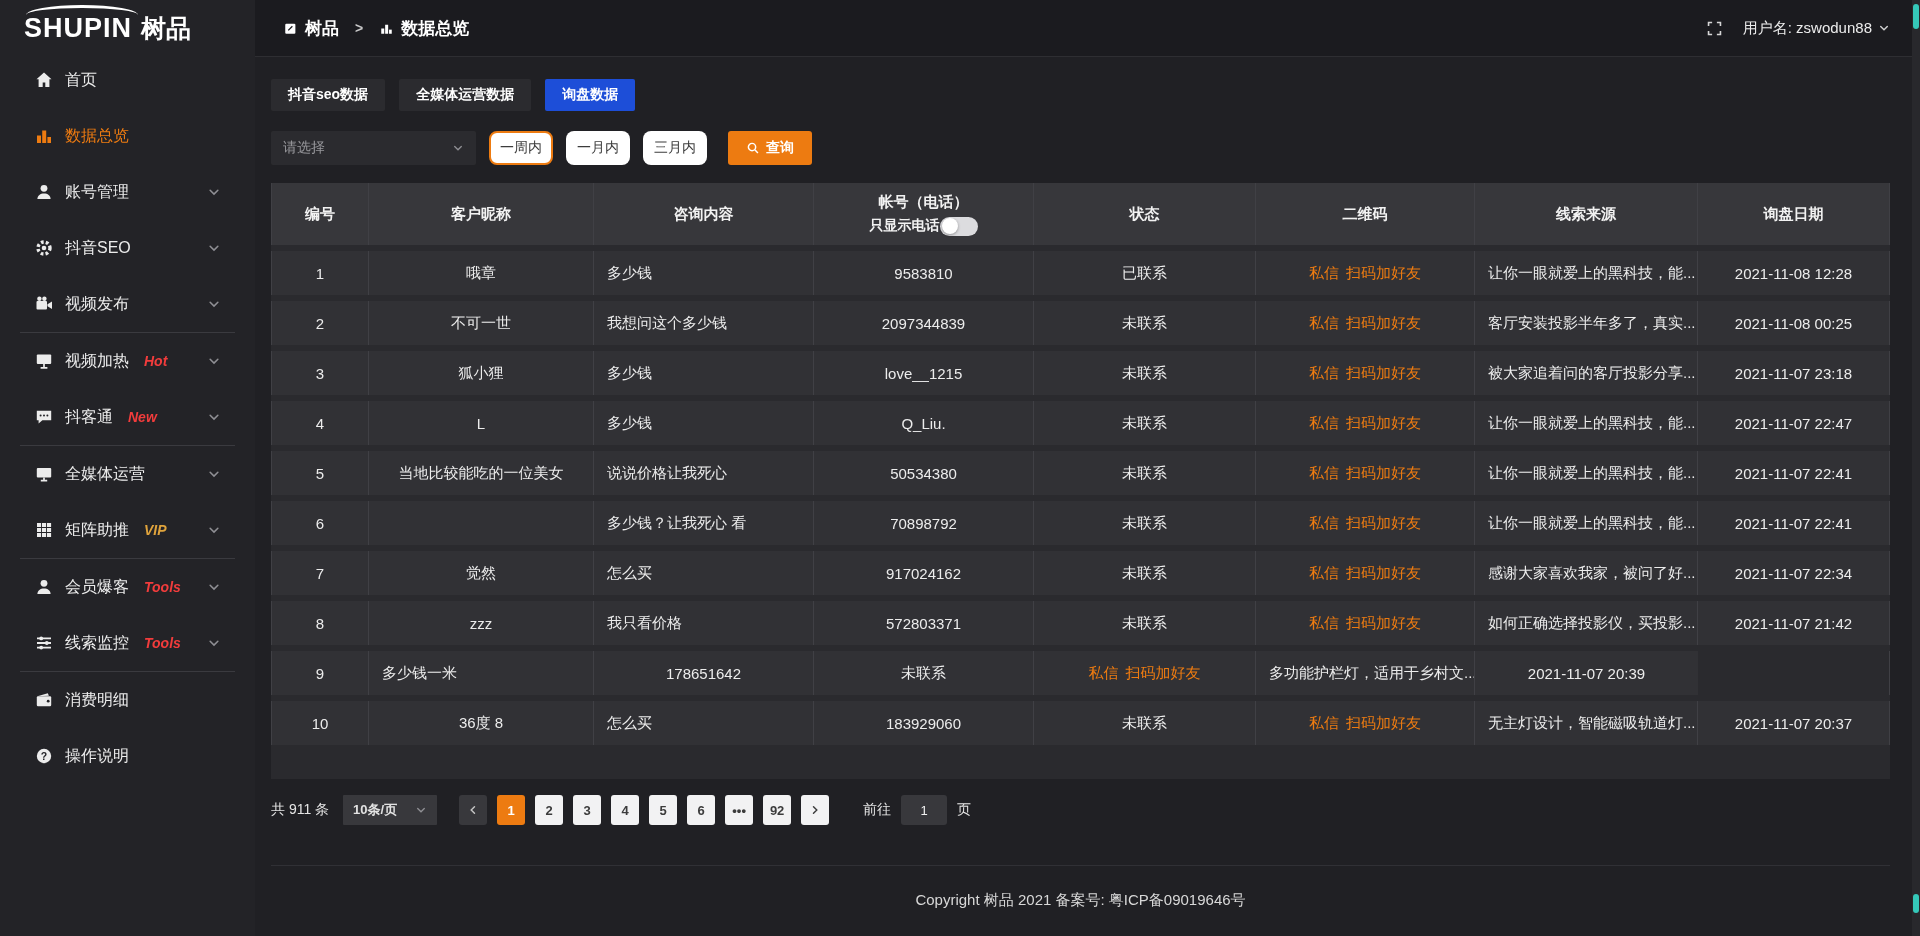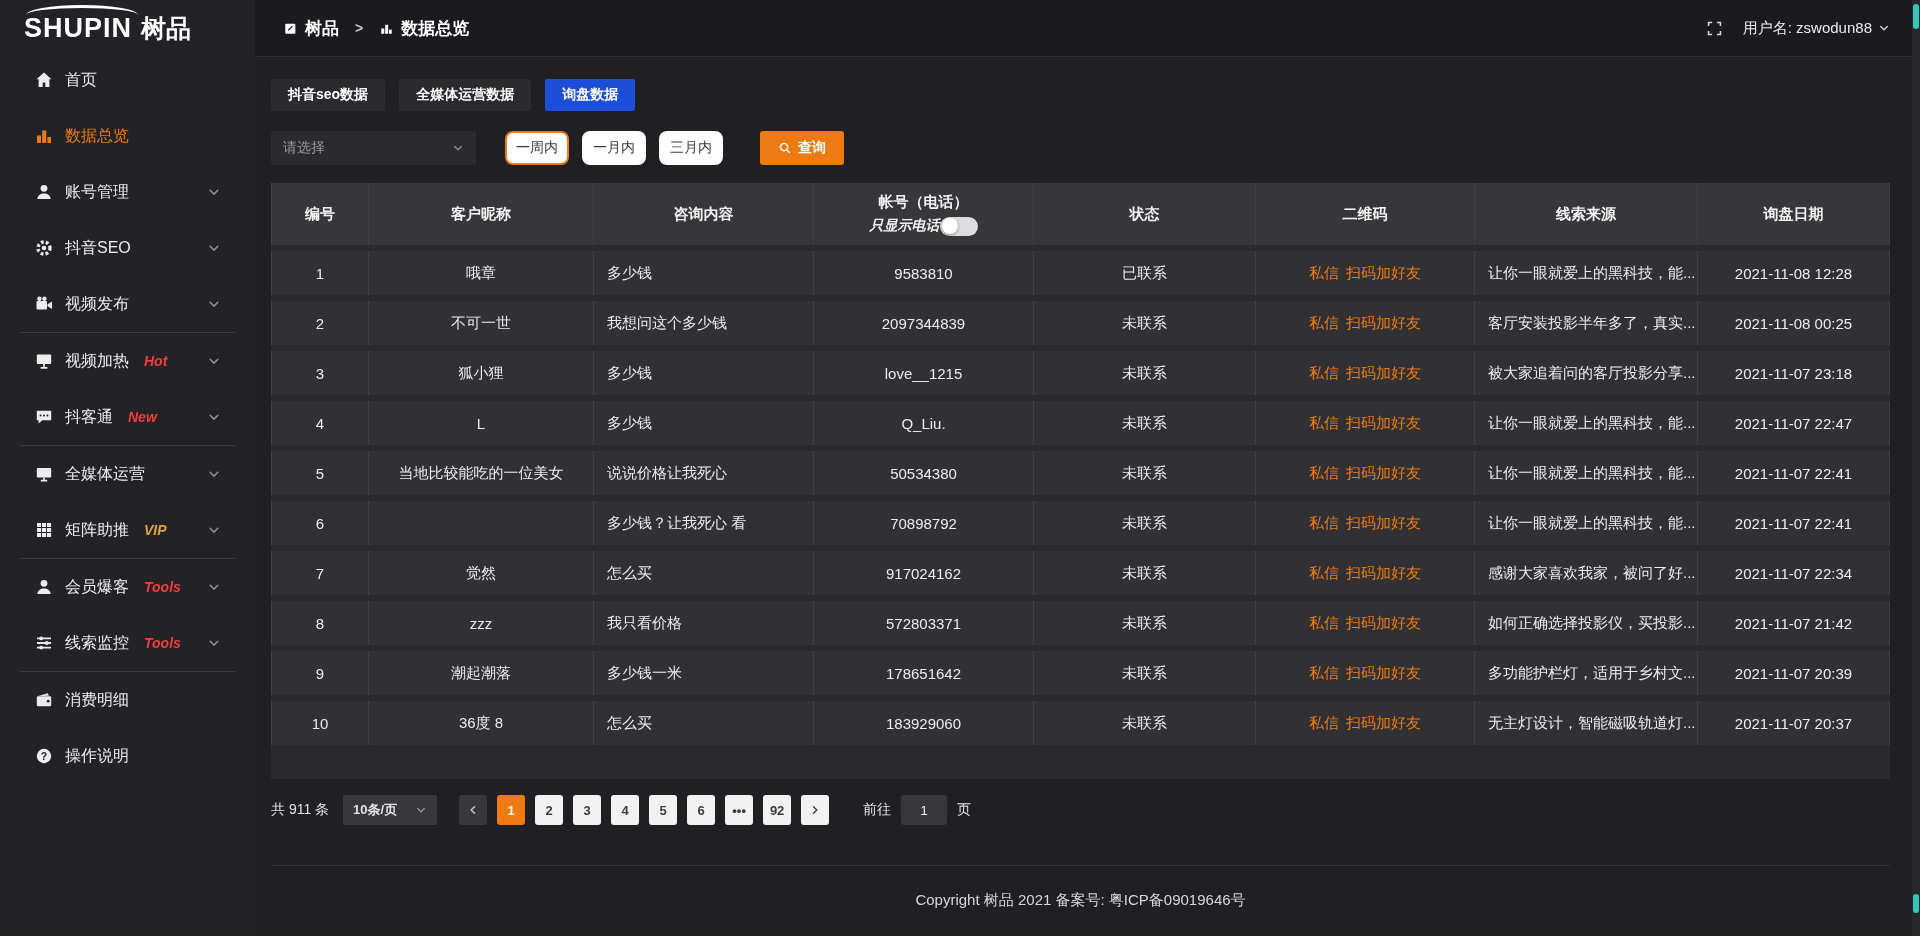--- a/index.html
+++ b/index.html
@@ -59,21 +59,21 @@
   .content { position: absolute; left: 255px; top: 57px; right: 0; bottom: 0; padding: 22px 30px 0 16px; }
 
   .tabs { display: flex; gap: 14px; }
   .tab {
     height: 32px; padding: 0 17px; display: flex; align-items: center;
     background: #2b2b2f; color: #fff; font-size: 14px; font-weight: bold;
     border-radius: 2px; cursor: pointer;
   }
   .tab.active { background: #1d4ed8; }
 
-  .filterbar { margin-top: 20px; display: flex; align-items: flex-start; gap: 29px; }
+  .filterbar { margin-top: 20px; display: flex; align-items: flex-start; gap: 13px; }
   .select {
     width: 205px; height: 34px; background: #2b2b2f; border-radius: 2px;
     display: flex; align-items: center; justify-content: space-between;
     padding: 0 12px; font-size: 14px; color: #98989c; cursor: pointer;
   }
   .select-caret { width: 12px; height: 12px; display: flex; color: #8f8f94; }
   .select-caret svg { width: 100%; height: 100%; }
   .range-btn {
     width: 64px; height: 34px; background: #fff; color: #3c3c3c; font-size: 14px;
     display: flex; align-items: center; justify-content: center; border-radius: 8px; cursor: pointer;
@@ -97,21 +97,21 @@
   .trow.body { margin-top: 6px; }
   .cell {
     display: flex; align-items: center; justify-content: center;
     border-right: 1px solid #404045; overflow: hidden;
   }
   .cell:last-child { border-right: none; }
   .thead .cell { background: #37373b; height: 62px; font-size: 15px; font-weight: bold; color: #f2f2f2; }
   .trow.body .cell { background: #313135; height: 44px; font-size: 15px; color: #ececec; }
   .cell.left { justify-content: flex-start; padding-left: 13px; }
   .acct-cell { flex-direction: column; gap: 5px; }
-  .toggle-line { display: flex; align-items: center; font-size: 14px; font-weight: bold; font-style: italic; }
+  .toggle-line { display: flex; align-items: center; font-size: 14px; font-weight: bold; }
   .toggle { width: 38px; height: 19px; background: #dcdcdf; border-radius: 10px; position: relative; cursor: pointer; display: inline-block; }
   .knob { position: absolute; left: 2px; top: 1.5px; width: 16px; height: 16px; background: #fff; border-radius: 50%; box-shadow: 0 1px 3px rgba(0,0,0,.35); }
   .status-pending { color: #ed7b11; }
   .qr { gap: 7px; }
   .qr-link { color: #ed7b11; cursor: pointer; white-space: nowrap; }
   .source { color: #ed7b11; white-space: nowrap; cursor: pointer; }
 
   
   .pagination { margin-top: 16px; display: flex; align-items: center; font-size: 14px; color: #e5e5e5; }
   .pg-total { margin-right: 14px; white-space: nowrap; }
@@ -523,21 +523,20 @@
           <div class="cell status-pending">未联系</div>
           <div class="cell qr">
        <span class="qr-link">私信</span>
        <span class="qr-link">扫码加好友</span>
      </div>
           <div class="cell left source">如何正确选择投影仪，买投影...</div>
           <div class="cell">2021-11-07 21:42</div>
         </div>
         <div class="trow body">
           <div class="cell">9</div>
-          <div class="cell">潮起潮落</div>
           <div class="cell left">多少钱一米</div>
           <div class="cell">178651642</div>
           <div class="cell status-pending">未联系</div>
           <div class="cell qr">
        <span class="qr-link">私信</span>
        <span class="qr-link">扫码加好友</span>
      </div>
           <div class="cell left source">多功能护栏灯，适用于乡村文...</div>
           <div class="cell">2021-11-07 20:39</div>
         </div>

